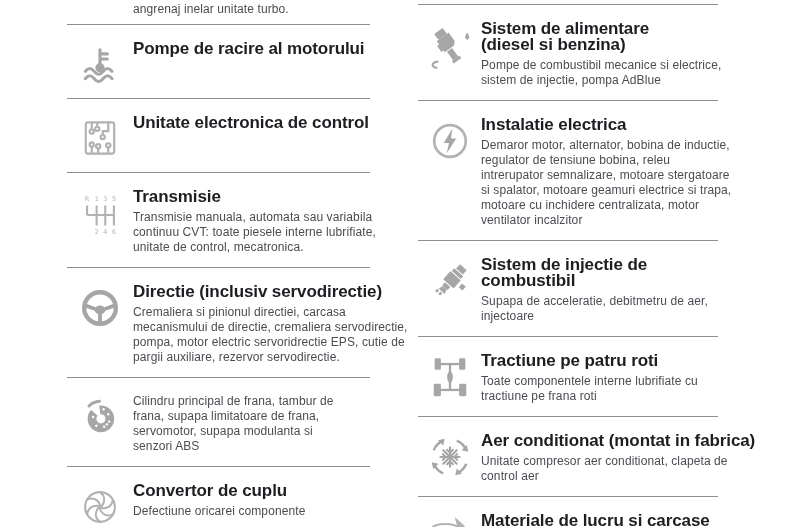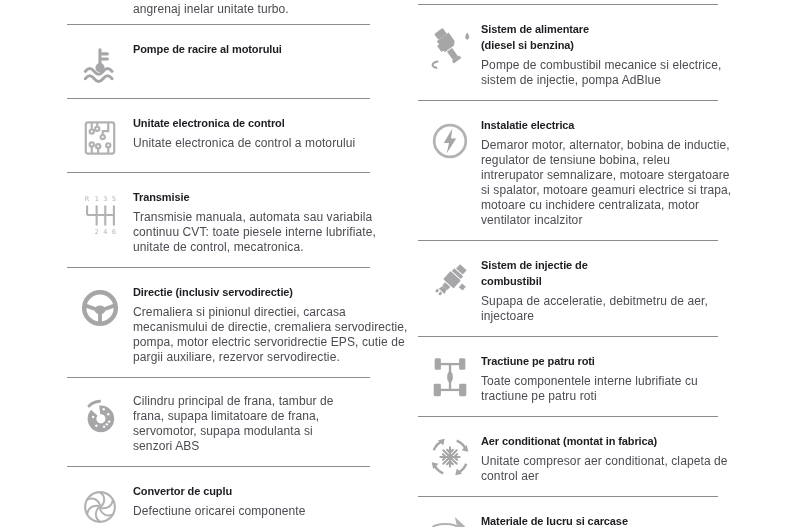--- a/index.html
+++ b/index.html
@@ -27,21 +27,21 @@
   .icon-cell {
     flex:0 0 66px;
     display:flex;
     justify-content:center;
     align-items:flex-start;
     padding-top:1px;
   }
   .col-right .icon-cell { flex:0 0 63px; }
   .text-cell { flex:1; min-width:0; }
   .title {
-    font-size:11px;
+    font-size:17px;
     line-height:16px;
     font-weight:700;
     color: var(--title, #1d1d22);
     white-space:pre;
     margin-bottom:5px;
     letter-spacing:-0.1px;
   }
   .desc {
     font-size:12px;
     line-height:15px;
@@ -92,21 +92,20 @@
               <circle cx="15" cy="31" r="2.3"></circle>
         <path d="M22 40.5 v-5"></path>
               <circle cx="22" cy="33" r="2.3"></circle>
         <path d="M33 40.5 v-6"></path>
               <circle cx="33" cy="32" r="2.3"></circle>
       </g>
           </svg>
         </div>
         <div class="text-cell">
           <h3 class="title">Unitate electronica de control</h3>
-          <p class="desc">Unitate electronica de control a motorului</p>
         </div>
       </section>
       <section class="item">
         <div class="icon-cell">
           <svg viewBox="0 0 48 52" width="46" height="50">
     <g fill="none" stroke="#b2b2b4" stroke-width="2.2">
       <path d="M10.5 16 V26 M20.5 16 V37 M29.5 16 V37 M38.5 16 V37 M10.5 26 H38.5"></path>
     </g>
             <text x="10.5" y="11.5" font-size="7" text-anchor="middle" fill="#b2b2b4" font-family="DejaVu Sans Mono, monospace">R</text>
             <text x="20.5" y="11.5" font-size="7" text-anchor="middle" fill="#b2b2b4" font-family="DejaVu Sans Mono, monospace">1</text>
@@ -265,21 +264,21 @@
       <g stroke="#a6a6a8" stroke-width="2.4">
         <path d="M12 10.5 H37"></path>
               <path d="M11 37.5 H37"></path>
               <path d="M24 10.5 V37.5"></path>
       </g>
           </svg>
         </div>
         <div class="text-cell">
           <h3 class="title">Tractiune pe patru roti</h3>
           <p class="desc">Toate componentele interne lubrifiate cu
-tractiune pe patru roti</p>
+tractiune pe frana roti</p>
         </div>
       </section>
       <section class="item">
         <div class="icon-cell">
           <svg viewBox="0 0 48 48" width="46" height="46">
       <g stroke="#a6a6a8" stroke-width="2.2" stroke-linecap="round" fill="none">
         <path d="M24 14 V34 M14 24 H34 M17 17 L31 31 M31 17 L17 31"></path>
         <path d="M21 16.5 L24 19.5 L27 16.5 M21 31.5 L24 28.5 L27 31.5 M16.5 21 L19.5 24 L16.5 27 M31.5 21 L28.5 24 L31.5 27"></path>
       </g>
       <g stroke="#a6a6a8" stroke-width="2.5" fill="none">

